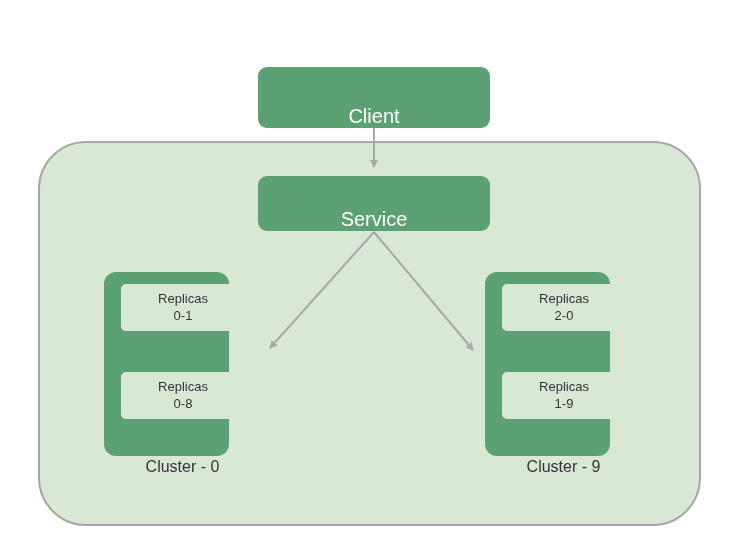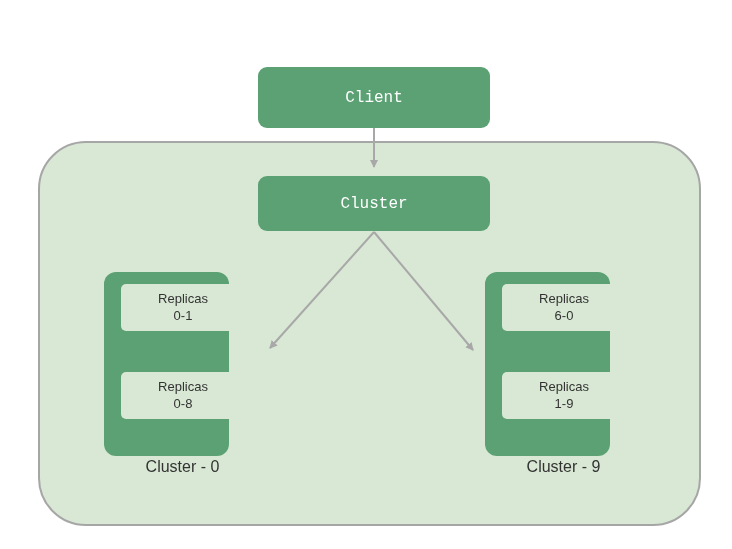--- a/index.html
+++ b/index.html
@@ -19,25 +19,24 @@
   .canvas {
     position: relative;
     width: 732px; height: 549px;
     background: #ffffff;
   }
   .node {
     position: absolute;
     background: var(--box-green);
     color: #ffffff;
     display: flex;
-    align-items: center;
+    align-items: flex-end;
     justify-content: center;
-    font-size: 16px;
+    font-size: 20px;
     border-radius: 9px;
-    font-family: Liberation Mono, monospace;
   }
   .client-box  { left: 258px; top: 67px;  width: 232px; height: 61px; }
   .service-box { left: 258px; top: 176px; width: 232px; height: 55px; }
   .boundary {
     position: absolute;
     left: 38px; top: 141px;
     width: 663px; height: 385px;
     background: var(--light-green);
     border: 2px solid var(--border-gray);
     border-radius: 48px;
@@ -97,39 +96,39 @@
 
 <div class="canvas">
 
   <div class="boundary"></div>
 
   <div class="node client-box">
     <span>Client</span>
   </div>
 
   <div class="node service-box">
-    <span>Cluster</span>
+    <span>Service</span>
   </div>
 
   <div class="cluster cluster-0">
     <div class="replica replica-top">
       <span>Replicas</span>
       <span>0-1</span>
     </div>
     <div class="replica replica-bottom">
       <span>Replicas</span>
       <span>0-8</span>
     </div>
   </div>
   <div class="cluster-label cluster-label-0">Cluster - 0</div>
 
   <div class="cluster cluster-1">
     <div class="replica replica-top">
       <span>Replicas</span>
-      <span>6-0</span>
+      <span>2-0</span>
     </div>
     <div class="replica replica-bottom">
       <span>Replicas</span>
       <span>1-9</span>
     </div>
   </div>
   <div class="cluster-label cluster-label-1">Cluster - 9</div>
 
   <svg class="arrow-layer" width="732" height="549" viewBox="0 0 732 549" xmlns="http://www.w3.org/2000/svg">
     <defs>

